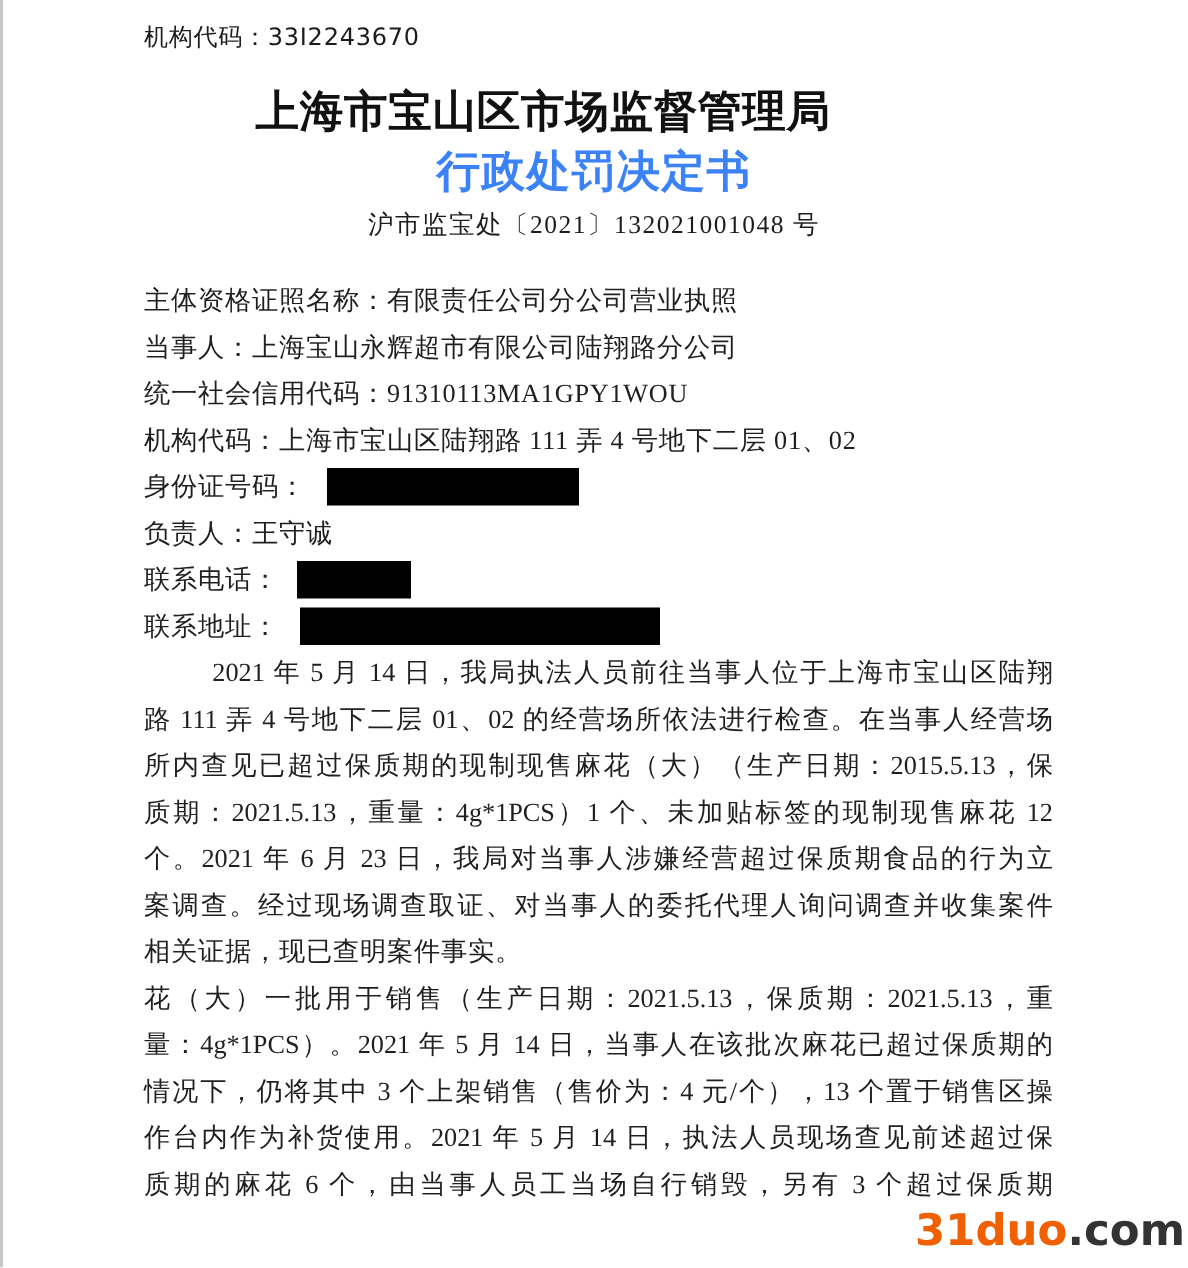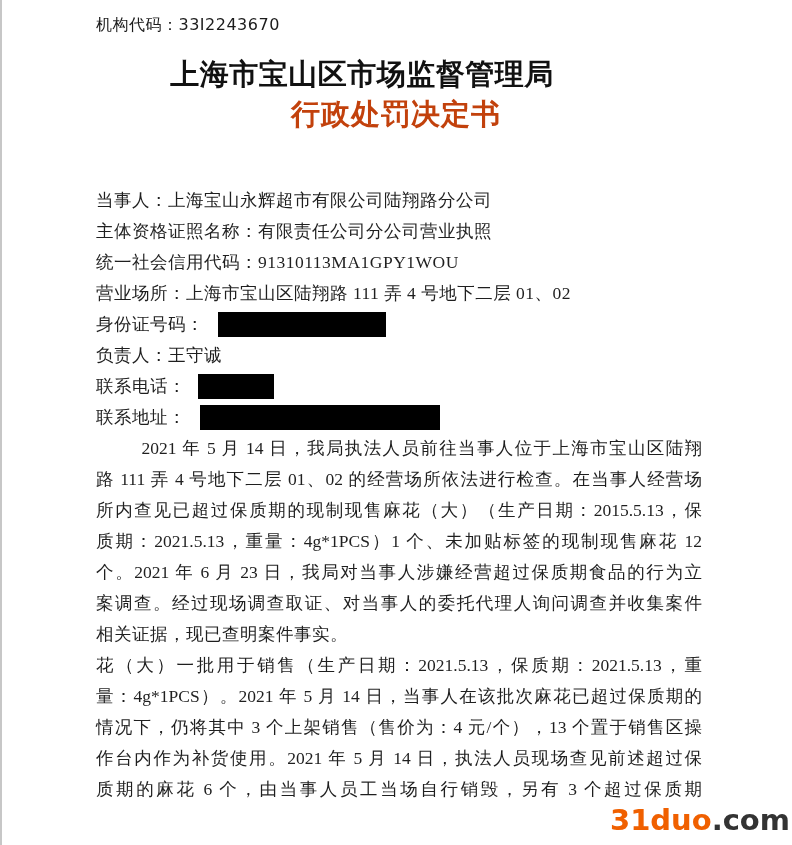--- a/index.html
+++ b/index.html
@@ -42,21 +42,21 @@
     color: #111;
   }
   .title-line2 {
     position: absolute;
     left: 0; top: 95px;
     width: 792px;
     text-align: center;
     font-size: 29px;
     font-weight: 700;
     letter-spacing: 1px;
-    color: #c2410c;
+    color: #3b82f6;
   }
   .doc-number {
     position: absolute;
     left: 0; top: 138px;
     width: 792px;
     text-align: center;
     font-size: 17px;
     letter-spacing: 1px;
     color: #1c1c1c;
   }
@@ -109,34 +109,35 @@
 
 <div class="page">
 
   <div class="scan-edge"></div>
 
   <div class="org-code">机构代码：33I2243670</div>
 
   <div class="title-line1">上海市宝山区市场监督管理局</div>
   <div class="title-line2">行政处罚决定书</div>
 
+  <div class="doc-number">沪市监宝处〔2021〕132021001048 号</div>
 
   <div class="content">
 
     <div class="line">
-      <span>当事人：</span><span>上海宝山永辉超市有限公司陆翔路分公司</span>
+      <span>主体资格证照名称：</span><span>有限责任公司分公司营业执照</span>
     </div>
     <div class="line">
-      <span>主体资格证照名称：</span><span>有限责任公司分公司营业执照</span>
+      <span>当事人：</span><span>上海宝山永辉超市有限公司陆翔路分公司</span>
     </div>
     <div class="line">
       <span>统一社会信用代码：</span><span>91310113MA1GPY1WOU</span>
     </div>
     <div class="line">
-      <span>营业场所：</span><span>上海市宝山区陆翔路 111 弄 4 号地下二层 01、02</span>
+      <span>机构代码：</span><span>上海市宝山区陆翔路 111 弄 4 号地下二层 01、02</span>
     </div>
     <div class="line">
       <span>身份证号码：</span><span class="redact bar-id"></span>
     </div>
     <div class="line">
       <span>负责人：</span><span>王守诚</span>
     </div>
     <div class="line">
       <span>联系电话：</span><span class="redact bar-phone"></span>
     </div>

